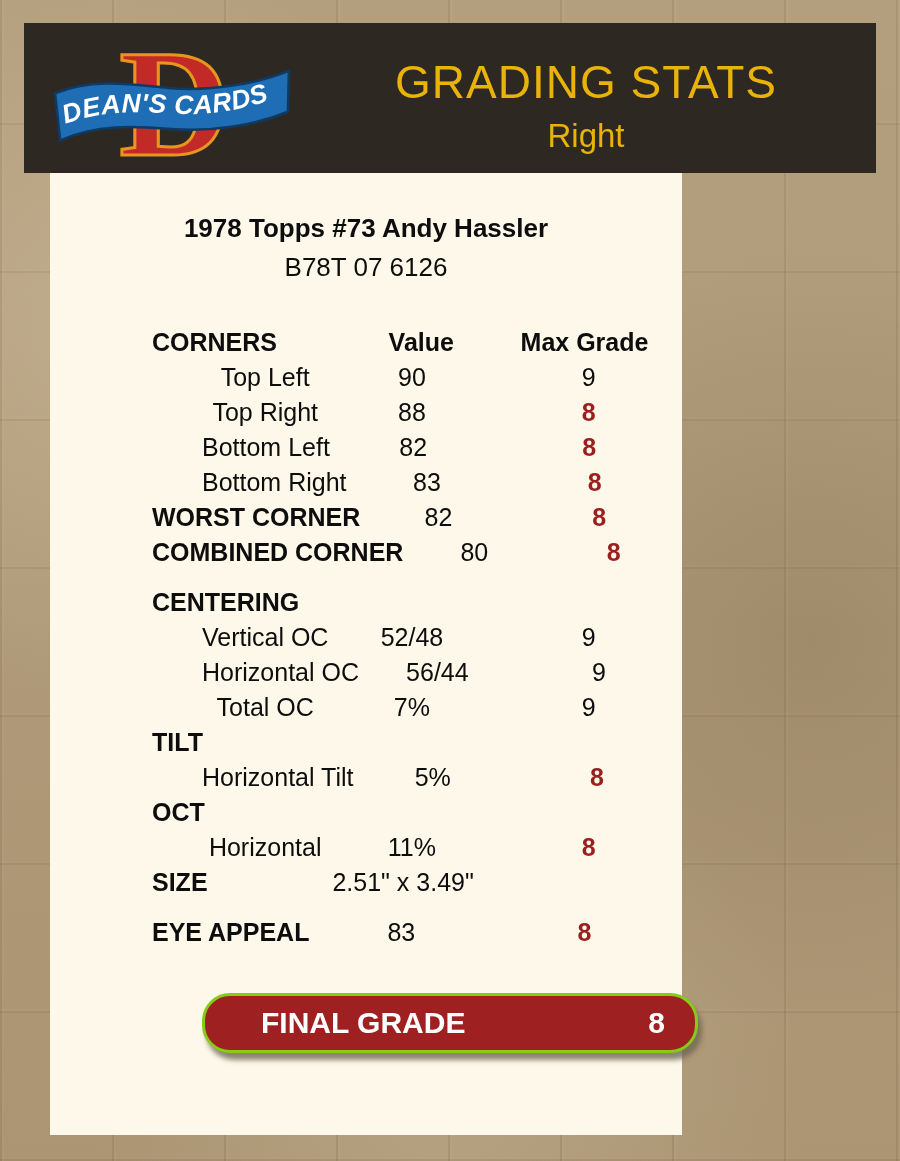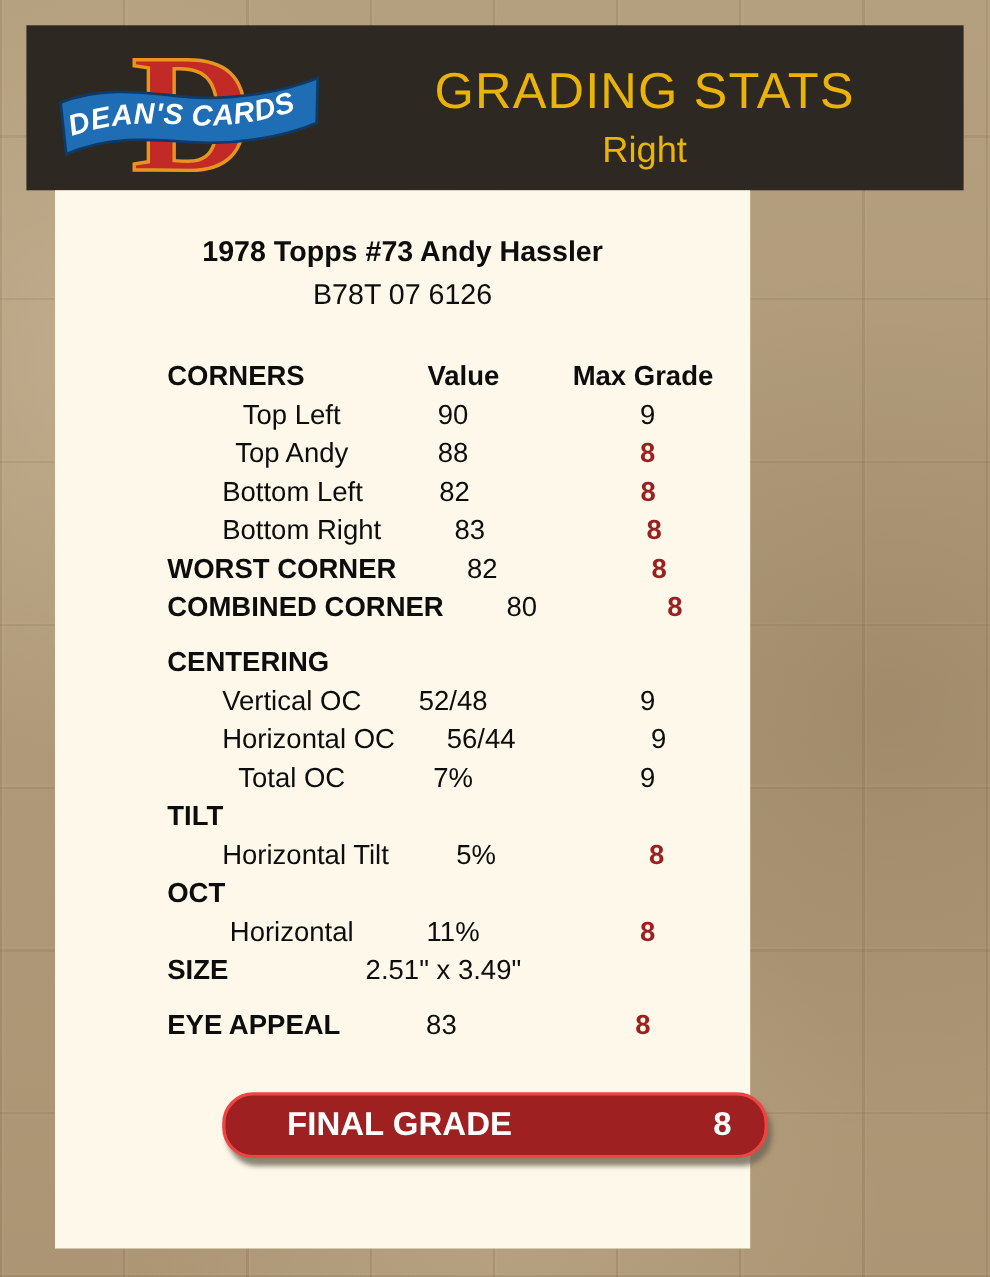--- a/index.html
+++ b/index.html
@@ -50,21 +50,21 @@
   .bold { font-weight:bold; }
   .sub .lbl { padding-left:50px;text-align:center; }
   .red-max .max { color:#9b1f1f; font-weight:bold; }
   .gap { margin-top:15px; }
   .thead .val { transform:translateX(20px); }
 
   
   .final-grade {
     position:absolute; left:152px; top:820px; width:496px; height:60px;
     background:#9e2020;
-    border:3px solid #ef4444;
+    border:3px solid #84cc16;
     border-radius:28px;
     box-shadow:4px 7px 5px rgba(112,103,86,0.8);
     display:flex; align-items:center; justify-content:space-between;
     color:#ffffff; font-weight:bold; font-size:30px;
     padding:0 30px 0 56px;
     cursor:pointer;
   }
 </style>
 </head>
 <body>
@@ -91,21 +91,21 @@
       <span class="lbl">CORNERS</span>
       <span class="val">Value</span>
       <span class="max">Max Grade</span>
     </div>
     <div class="trow sub">
       <span class="lbl">Top Left</span>
       <span class="val">90</span>
       <span class="max">9</span>
     </div>
     <div class="trow sub red-max">
-      <span class="lbl">Top Andy</span>
+      <span class="lbl">Top Right</span>
       <span class="val">88</span>
       <span class="max">8</span>
     </div>
     <div class="trow sub red-max">
       <span class="lbl">Bottom Left</span>
       <span class="val">82</span>
       <span class="max">8</span>
     </div>
     <div class="trow sub red-max">
       <span class="lbl">Bottom Right</span>

